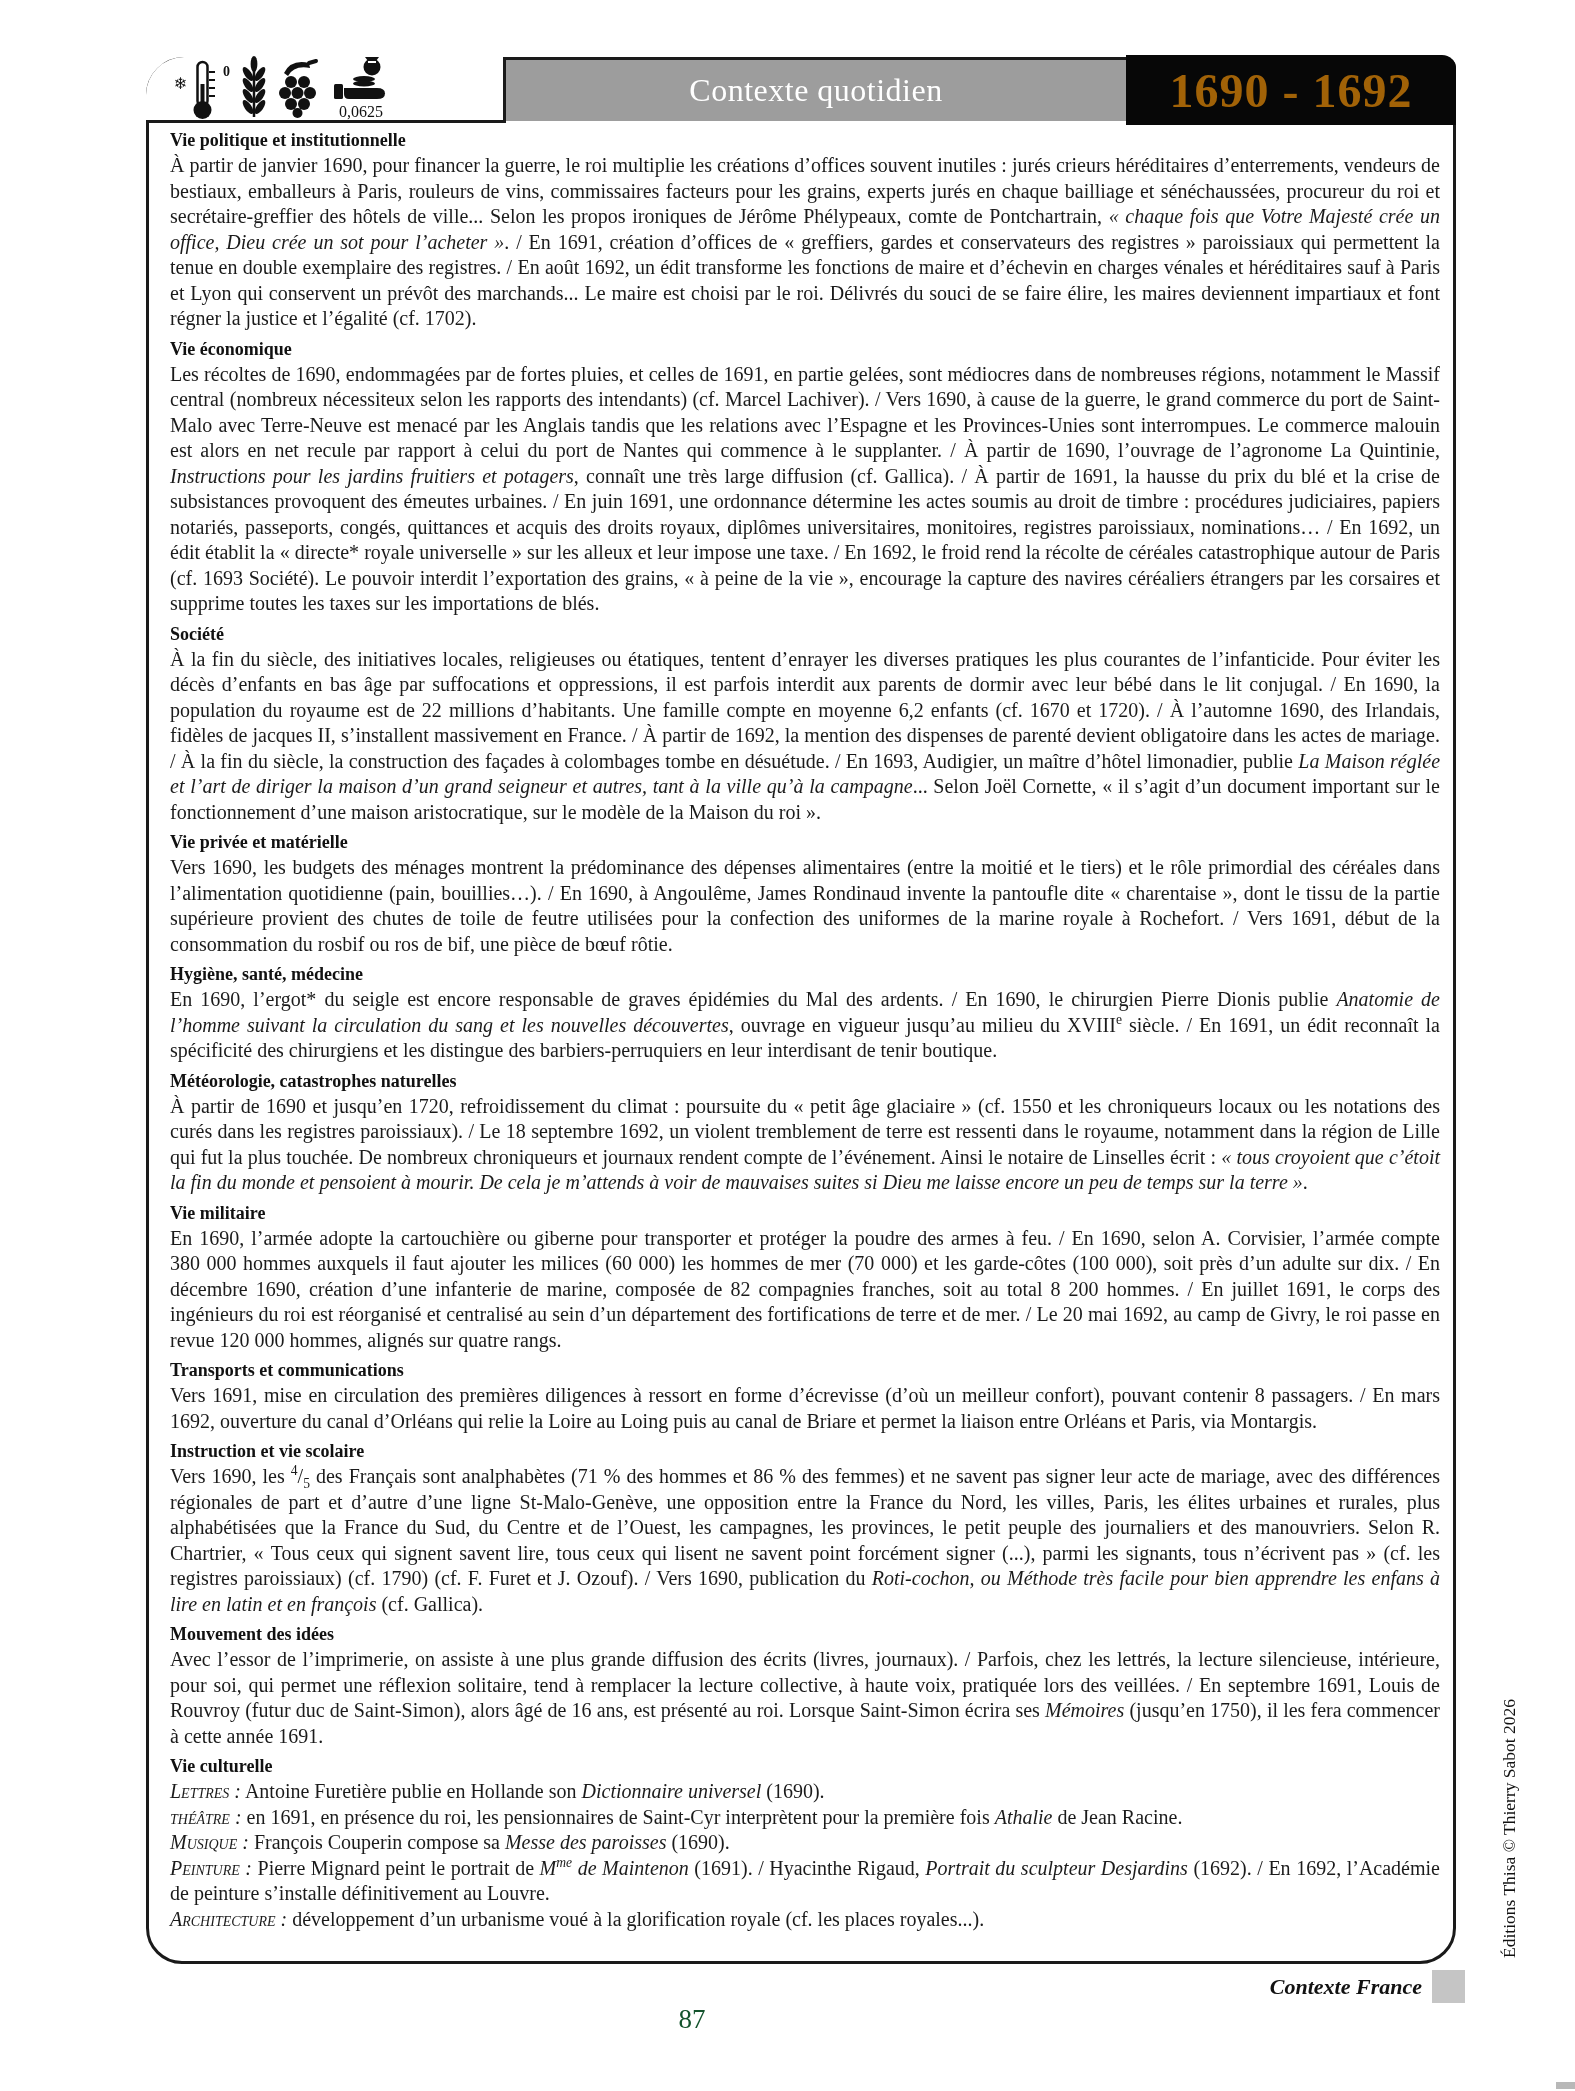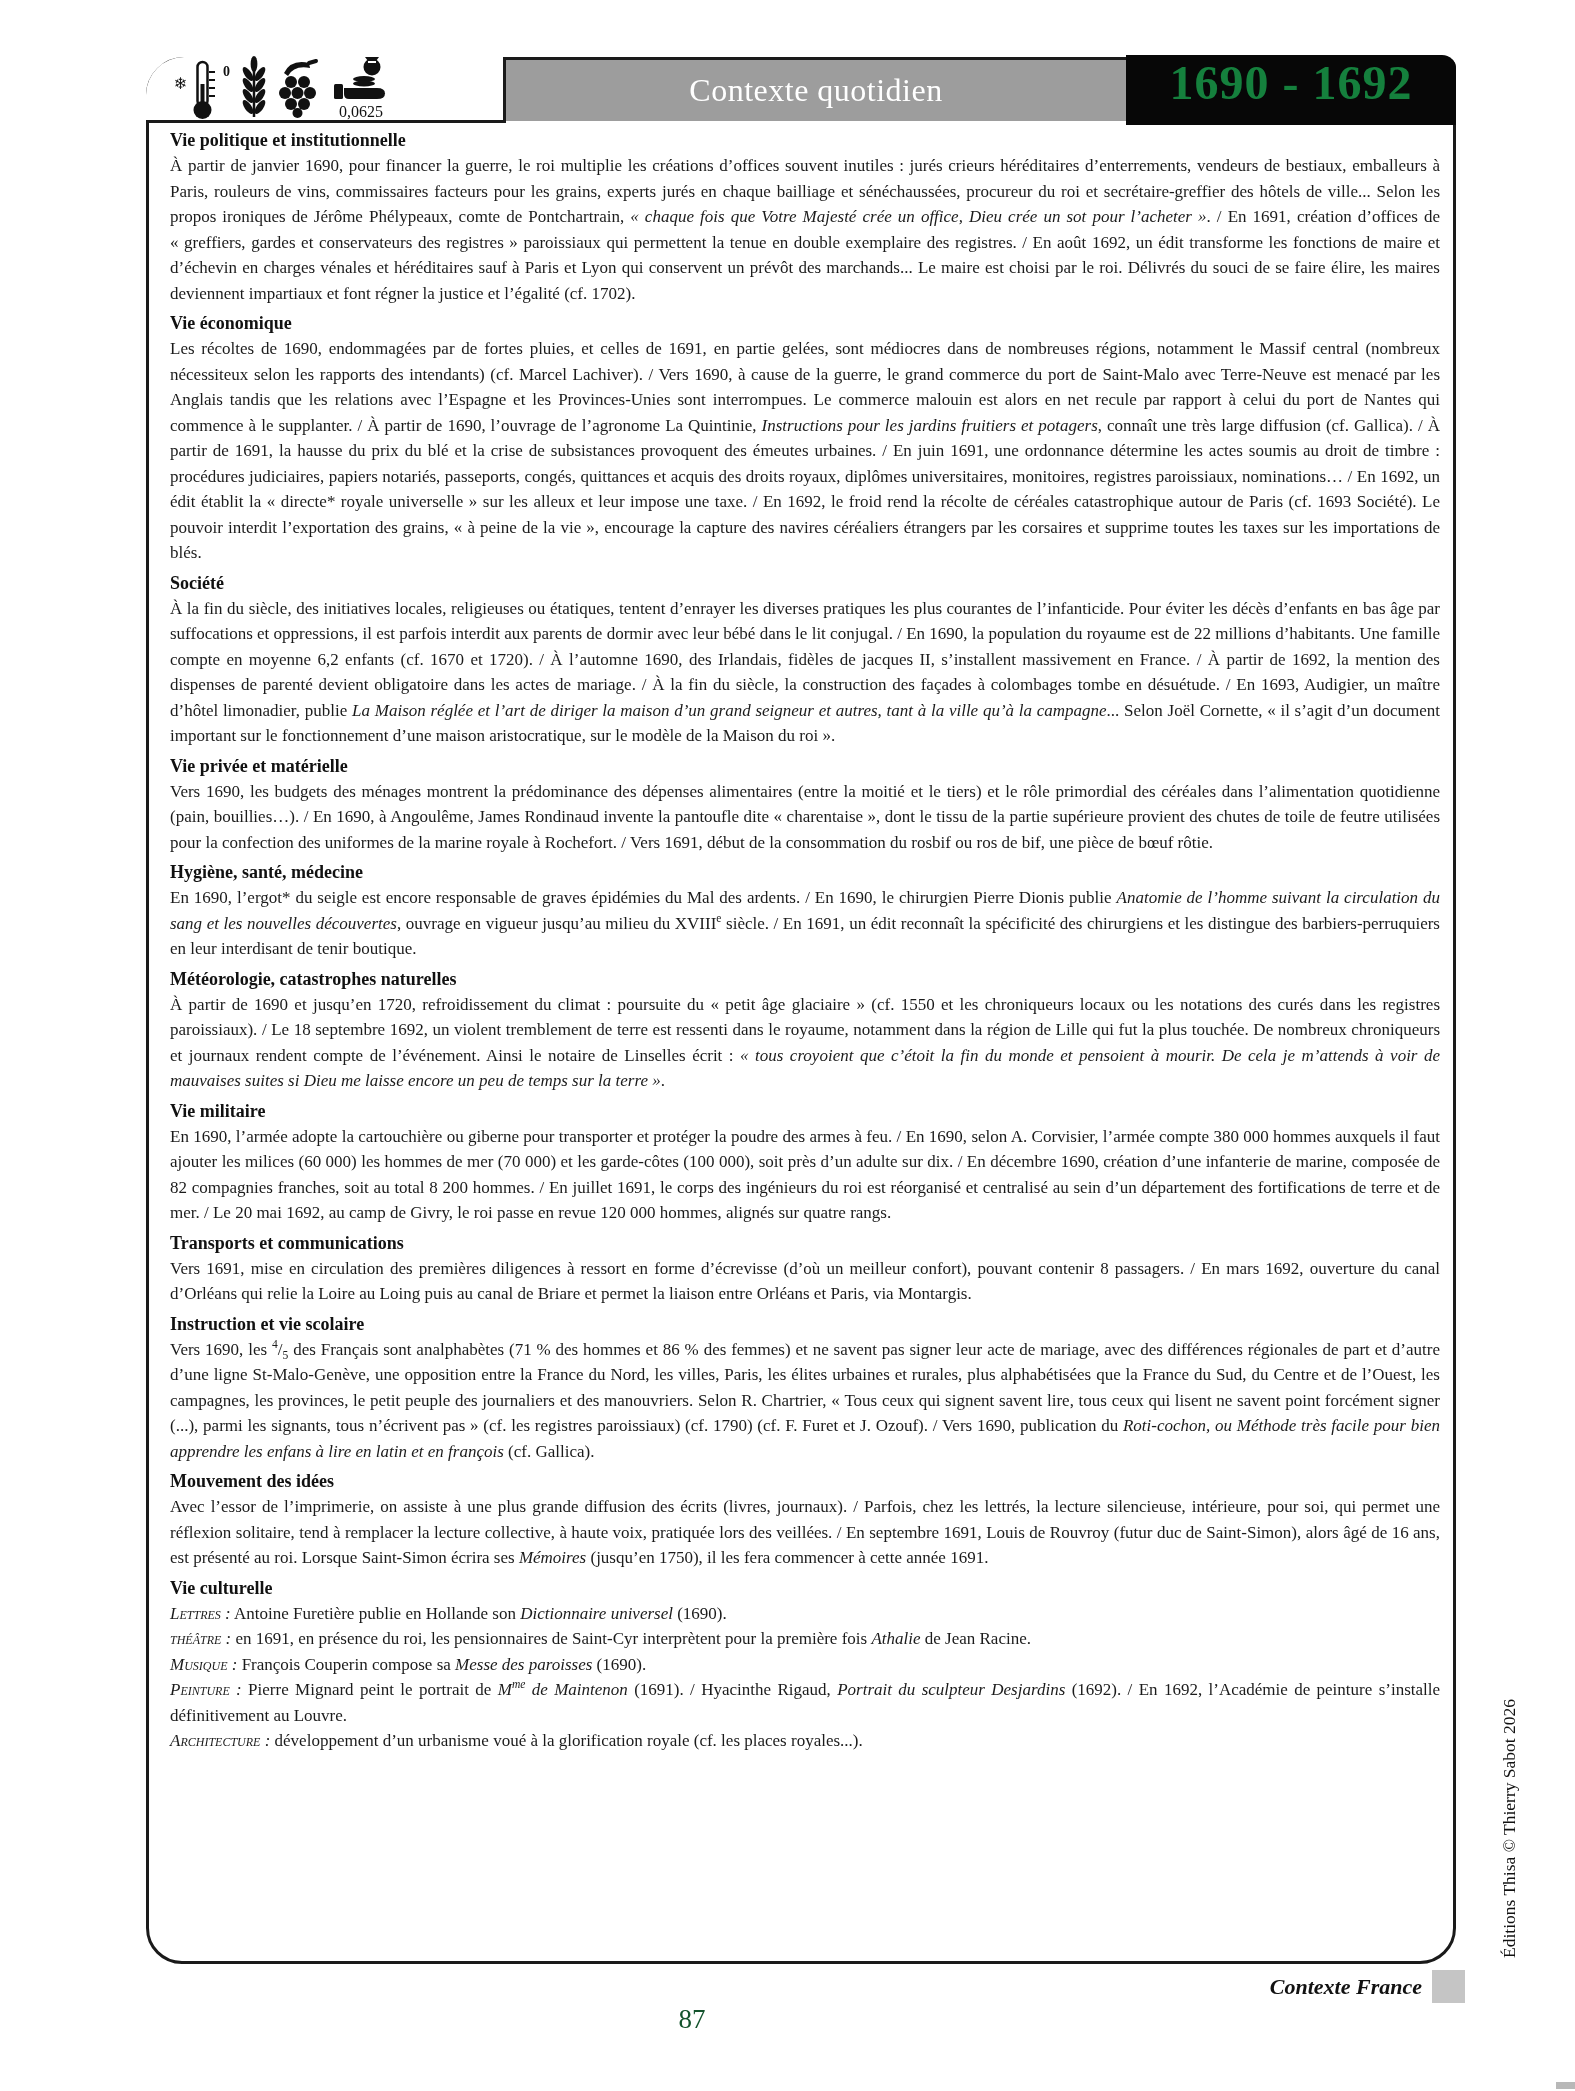--- a/index.html
+++ b/index.html
@@ -6,27 +6,27 @@
   .page{position:relative;width:1575px;height:2091px;background:#fff;overflow:hidden;
         font-family:"Liberation Serif","DejaVu Serif",serif;color:#1b1b1b;}
   .frame{position:absolute;left:146px;top:57px;width:1310px;height:1907px;
          border:3px solid #1a1a1a;border-radius:38px 10px 36px 36px;box-sizing:border-box;background:#fff;}
   .icon-box{position:absolute;left:146px;top:57px;width:360px;height:66px;box-sizing:border-box;
             border-right:3px solid #1a1a1a;border-bottom:3px solid #1a1a1a;border-radius:38px 0 0 0;
             background:#fff;display:flex;align-items:center;padding-left:30px;gap:9px;z-index:3;}
   .band{position:absolute;left:506px;top:60px;width:620px;height:61px;background:#9d9d9d;z-index:2;
         color:#fff;display:flex;align-items:center;justify-content:center;font-size:32px;letter-spacing:.5px;}
   .years{position:absolute;left:1126px;top:55px;width:330px;height:70px;background:#070707;z-index:3;
-         color:#15803d;display:flex;justify-content:center;
+         color:#a16207;display:flex;align-items:center;justify-content:center;
          font-size:48px;font-weight:bold;letter-spacing:1px;border-radius:0 14px 0 0;}
   .content{position:absolute;left:146px;top:127px;width:1310px;box-sizing:border-box;
            padding:0 16px 0 24px;z-index:2;}
   .sec{margin:0 0 4px 0;}
   .sec h3{margin:0;font-size:18px;line-height:26px;font-weight:bold;color:#111;}
-  .sec p{margin:0;font-size:17px;line-height:25.5px;text-align:justify;}
+  .sec p{margin:0;font-size:20px;line-height:25.5px;text-align:justify;}
   .r-i{font-style:italic;}
   .r-sc{font-variant:small-caps;font-style:italic;}
   .r-sup{vertical-align:super;font-size:68%;line-height:0;}
   .r-sub{vertical-align:sub;font-size:68%;line-height:0;}
   .r-isup{font-style:italic;vertical-align:super;font-size:68%;line-height:0;}
   .side-credit{position:absolute;left:1499px;top:1958px;transform:rotate(-90deg);transform-origin:0 0;
                white-space:nowrap;font-size:17.5px;color:#111;z-index:1;}
   .corner{position:absolute;top:1970px;left:0;width:1465px;display:flex;justify-content:flex-end;
           align-items:center;gap:10px;}
   .corner-label{font-size:22px;font-weight:bold;font-style:italic;color:#111;}

